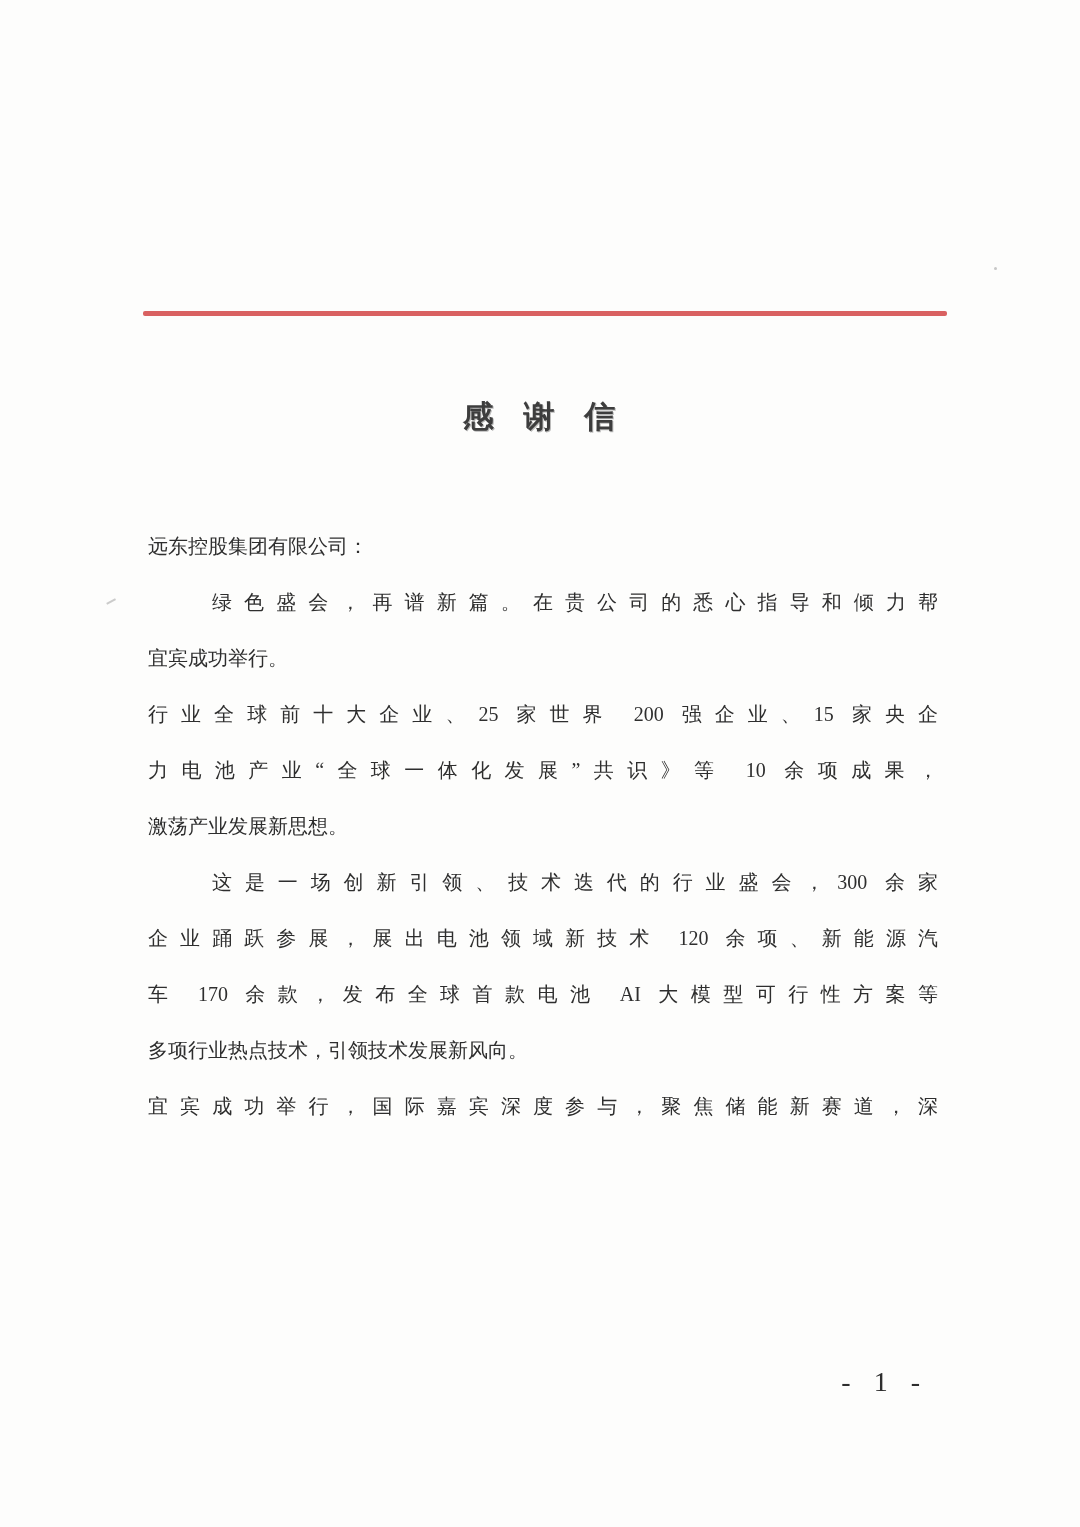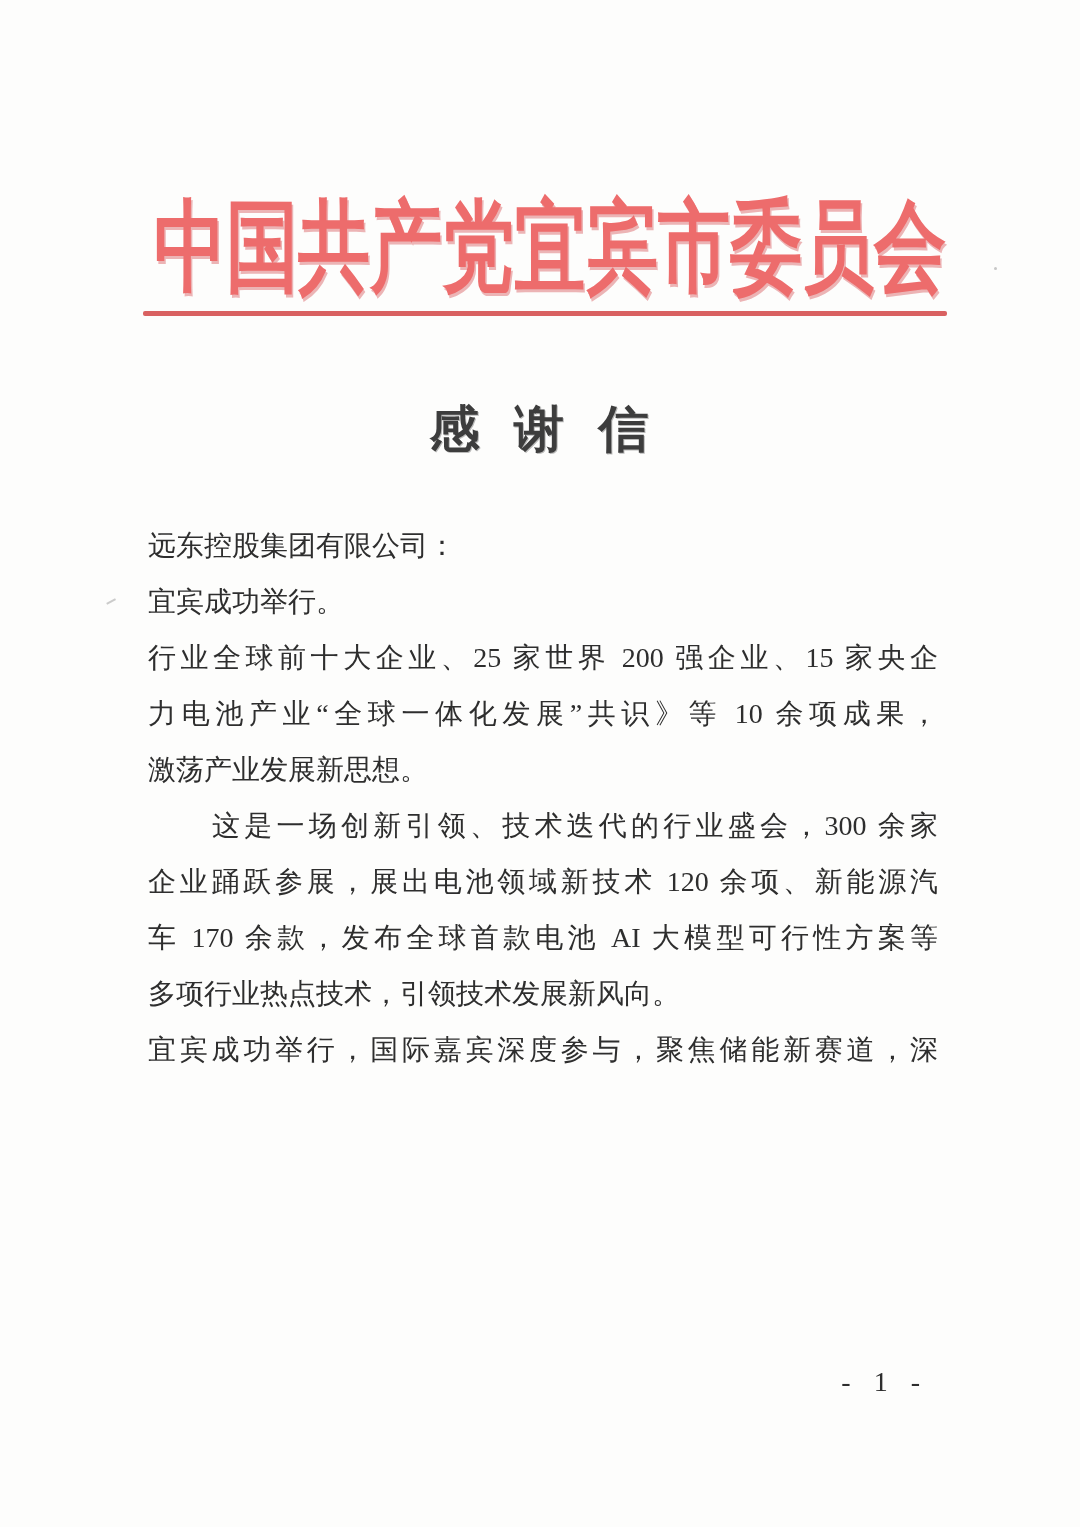--- a/index.html
+++ b/index.html
@@ -46,35 +46,35 @@
     border-radius: 2px;
   }
 
   
   .doc-title {
     position: absolute;
     top: 396px;
     left: 0;
     right: 0;
     text-align: center;
-    font-size: 50px;
+    font-size: 31px;
     font-weight: bold;
     color: #3d3d3d;
     letter-spacing: 2px;
     word-spacing: 18px;
     text-shadow: 1px 1px 0 rgba(60,60,60,0.35);
   }
 
   
   .body-block {
     position: absolute;
     top: 518px;
     left: 148px;
     width: 790px;
-    font-size: 28px;
+    font-size: 20px;
     color: #2e2e2e;
     line-height: 56px;
   }
   .line {
     height: 56px;
     white-space: nowrap;
     text-align: justify;
     text-align-last: justify;
     text-justify: inter-character;
   }
@@ -116,30 +116,28 @@
     height: 3px;
     background: #c7c7c7;
     border-radius: 50%;
   }
 </style>
 </head>
 <body>
 
 <div class="page">
 
-  <div class="letterhead">
-    <span class="letterhead-inner">中国共产党宜宾市委员会</span>
-  </div>
 
   <div class="letterhead-rule"></div>
 
   <div class="doc-title">感 谢 信</div>
 
   <div class="body-block">
     <div class="line flush">远东控股集团有限公司：</div>
+    <div class="line indent">绿色盛会，再谱新篇。在贵公司的悉心指导和倾力帮</div>
     <div class="line flush">宜宾成功举行。</div>
     <div class="line">行业全球前十大企业、25 家世界 200 强企业、15 家央企</div>
     <div class="line">力电池产业“全球一体化发展”共识》等 10 余项成果，</div>
     <div class="line flush">激荡产业发展新思想。</div>
     <div class="line indent">这是一场创新引领、技术迭代的行业盛会，300 余家</div>
     <div class="line">企业踊跃参展，展出电池领域新技术 120 余项、新能源汽</div>
     <div class="line">车 170 余款，发布全球首款电池 AI 大模型可行性方案等</div>
     <div class="line flush">多项行业热点技术，引领技术发展新风向。</div>
     <div class="line">宜宾成功举行，国际嘉宾深度参与，聚焦储能新赛道，深</div>
   </div>

